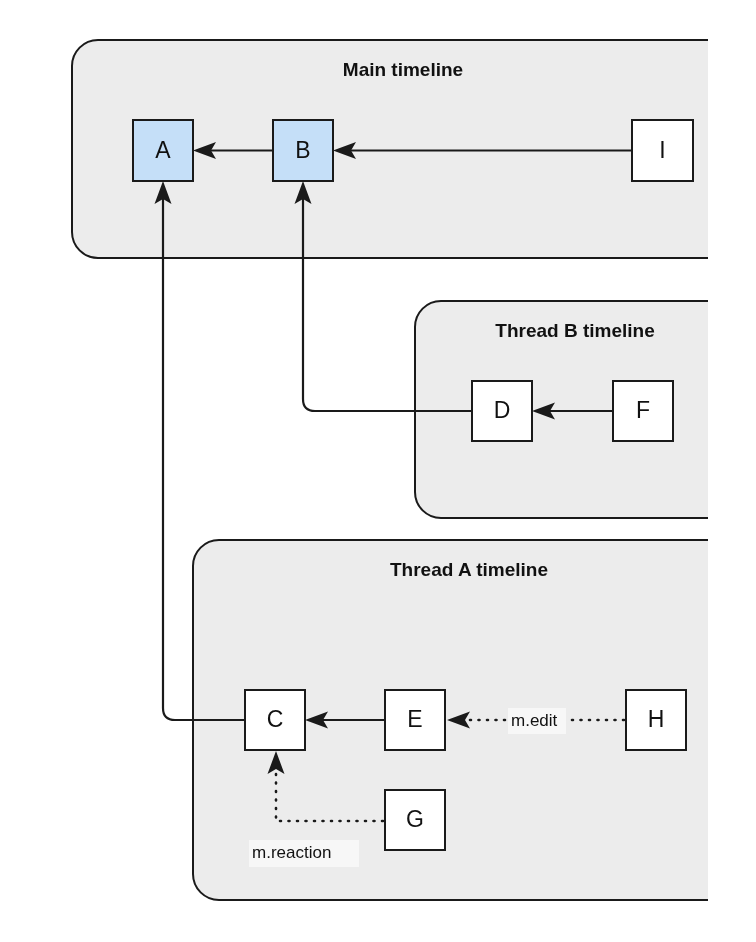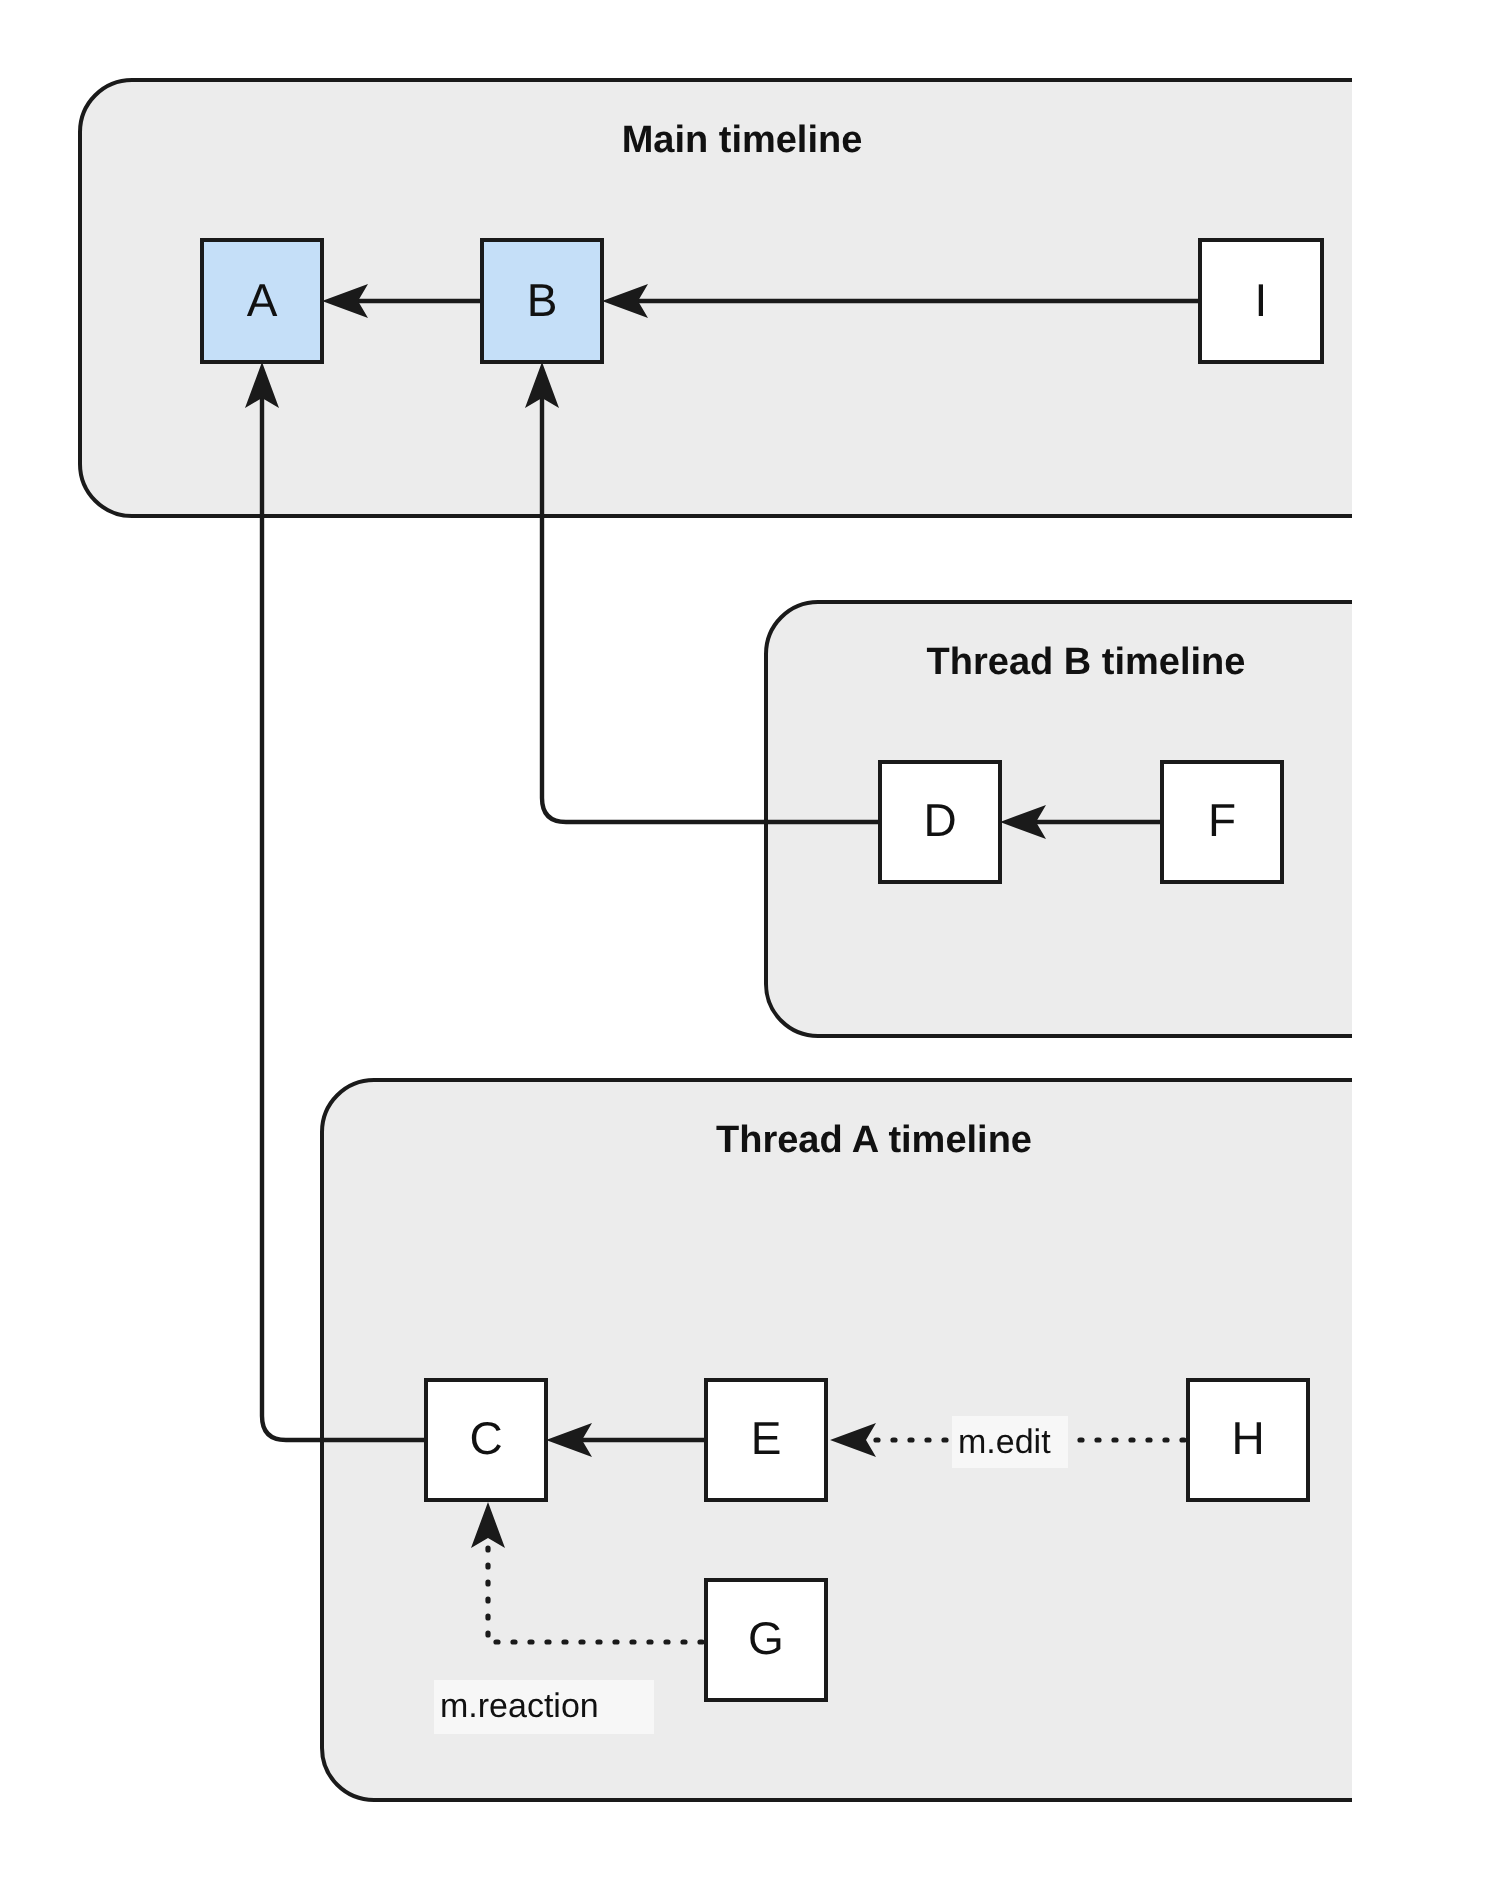--- a/index.html
+++ b/index.html
@@ -10,20 +10,21 @@
   }
   body {
     font-family: "Liberation Sans", sans-serif;
   }
   #canvas {
     position: relative;
     width: 676px;
     height: 942px;
     background: #ffffff;
     overflow: hidden;
+    margin-left: 32px;
   }
   #diagram-svg {
     position: absolute;
     left: 0;
     top: 0;
     width: 756px;
     height: 942px;
   }
   .grp-rect {
     fill: #ececec;

